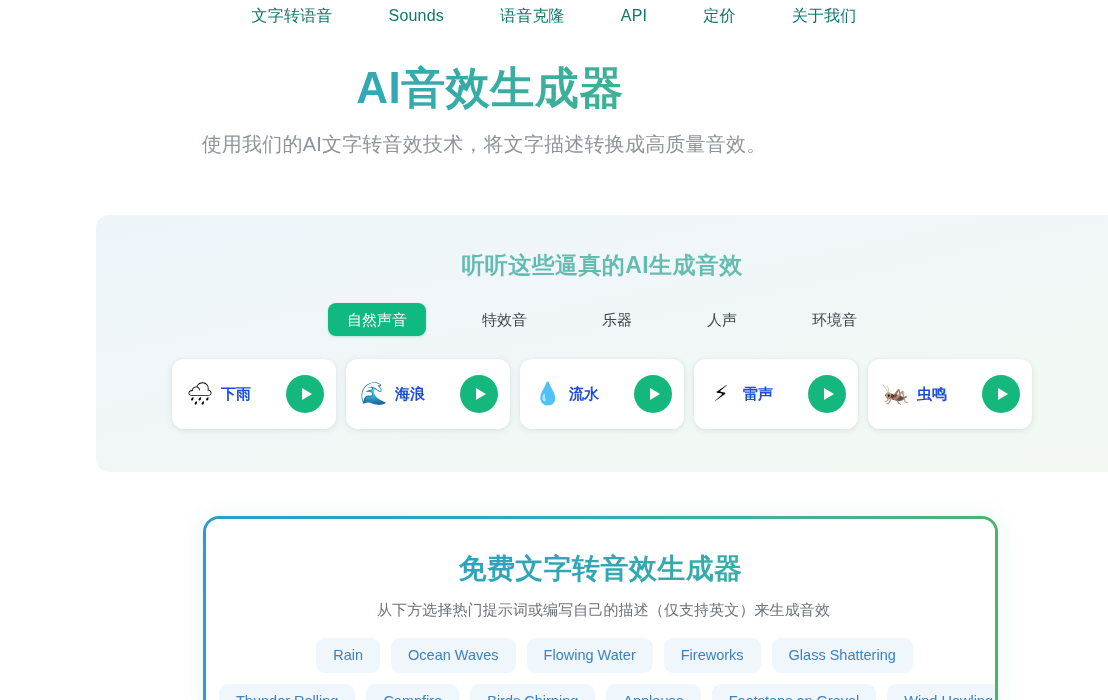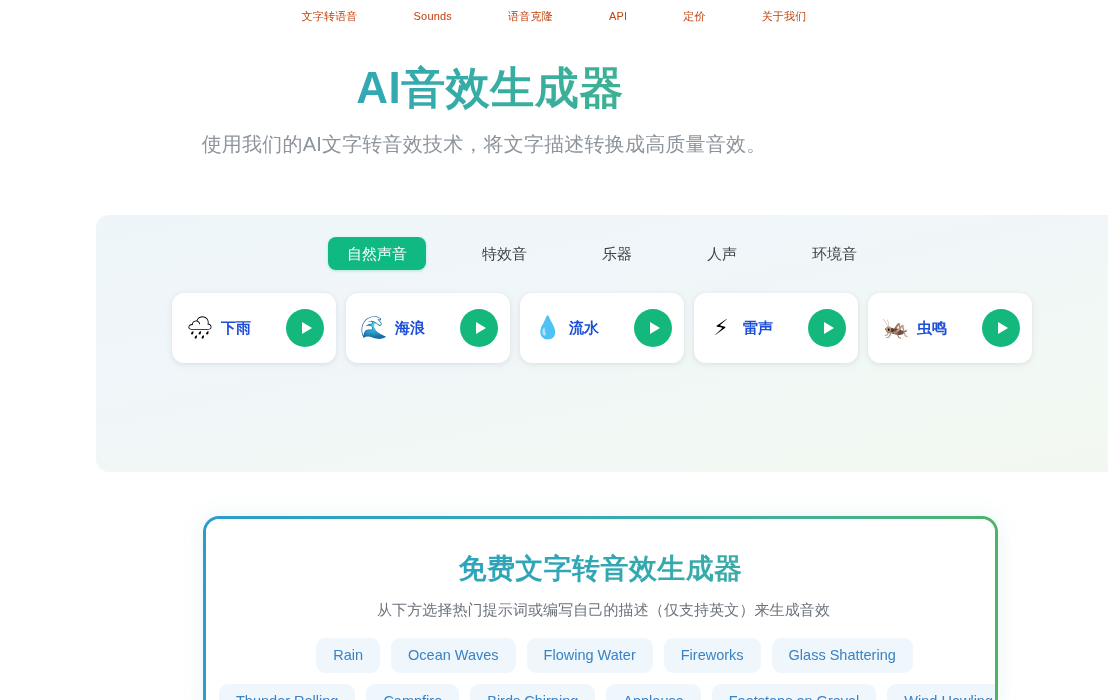--- a/index.html
+++ b/index.html
@@ -28,22 +28,22 @@
     top: 0; left: 0;
     width: 1108px;
     height: 32px;
     display: flex;
     align-items: center;
     justify-content: center;
     gap: 56px;
     background: #ffffff;
   }
   .nav-item {
-    font-size: 11px;
-    color: #c2410c;
+    font-size: 16px;
+    color: #0f766e;
     letter-spacing: 0.2px;
     white-space: nowrap;
     cursor: pointer;
     line-height: 1;
   }
 
   
   .hero {
     position: absolute;
     top: 62px; left: 0;
@@ -252,20 +252,21 @@
       <div class="nav-item">定价</div>
       <div class="nav-item">关于我们</div>
     </nav>
 
   <header class="hero">
     <h1 class="hero-title">AI音效生成器</h1>
     <p class="hero-sub">使用我们的AI文字转音效技术，将文字描述转换成高质量音效。</p>
   </header>
 
   <section class="showcase">
+    <h2 class="showcase-title">听听这些逼真的AI生成音效</h2>
     <div class="tabs" id="tabs">
         <button class="tab active">自然声音</button>
         <button class="tab">特效音</button>
         <button class="tab">乐器</button>
         <button class="tab">人声</button>
         <button class="tab">环境音</button>
       </div>
     <div class="sound-cards" id="soundcards">
         <div class="sound-card">
           <span class="sound-emoji">🌧</span>

